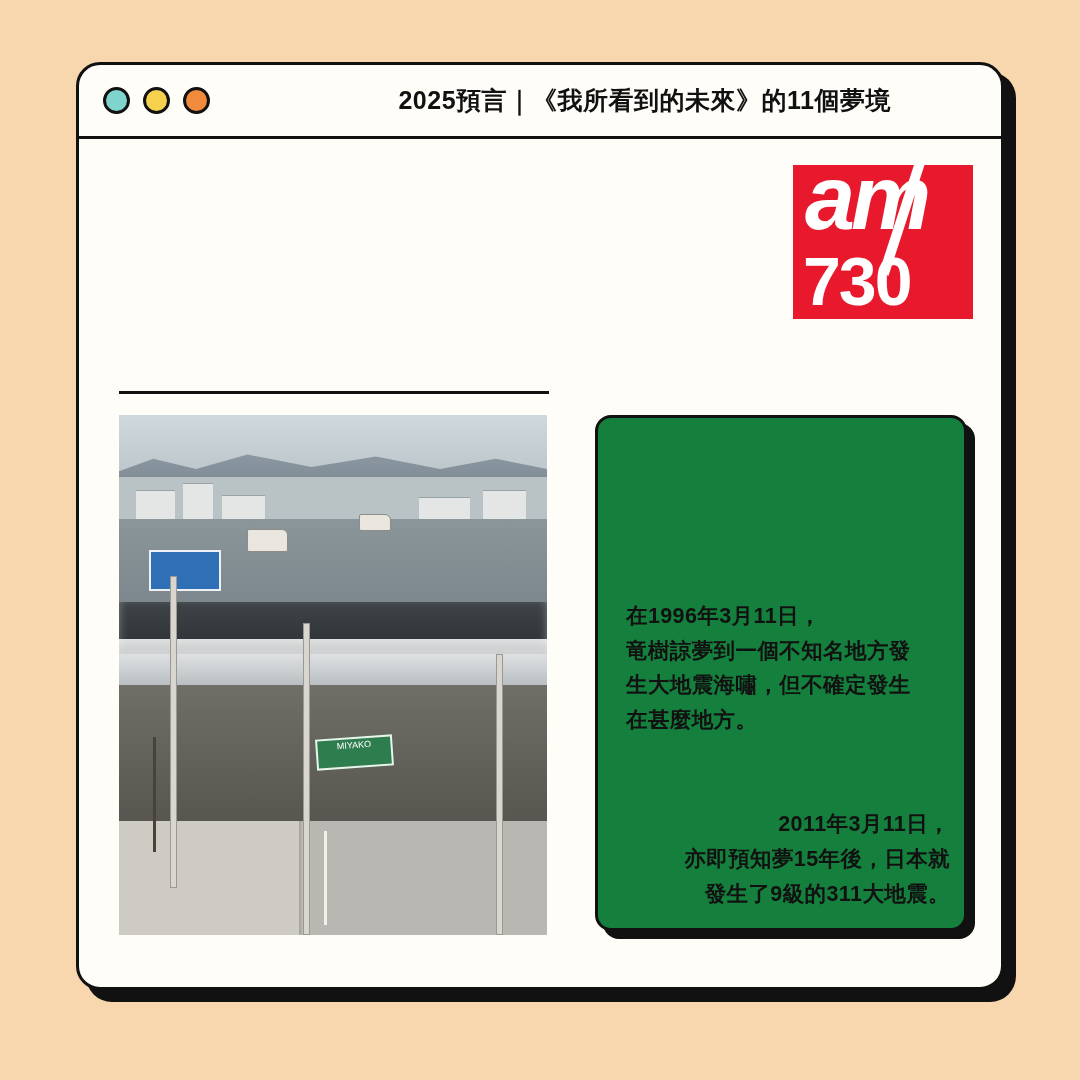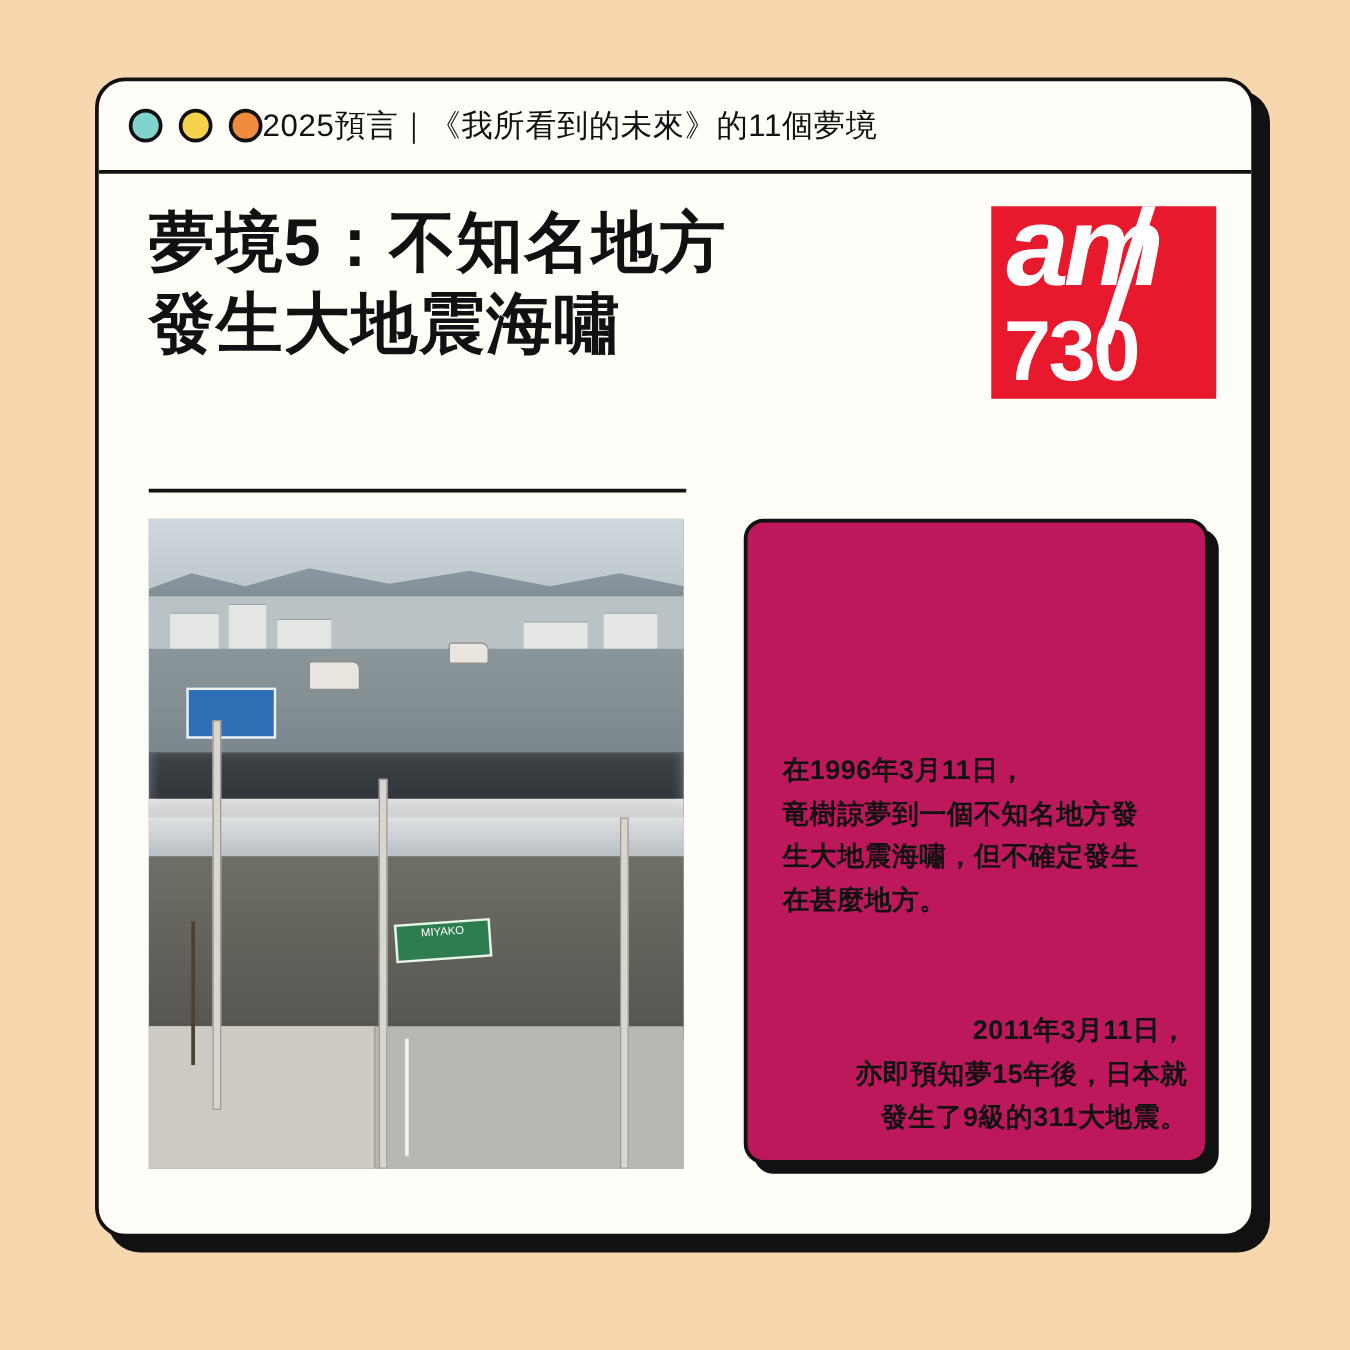--- a/index.html
+++ b/index.html
@@ -56,26 +56,27 @@
   }
   .dot {
     width: 27px;
     height: 27px;
     border-radius: 50%;
     border: 3px solid #111111;
     box-sizing: border-box;
   }
   #titlebar-title {
     flex: 1;
-    text-align: left;
+    text-align: right;
     font-size: 25px;
     color: #111111;
     letter-spacing: 0.5px;
     margin-right: 110px;
     white-space: nowrap;
+    font-weight: bold;
   }
 
   
   #headline {
     position: absolute;
     left: 40px;
     top: 98px;
     width: 620px;
     font-size: 53px;
     font-weight: bold;
@@ -249,21 +250,21 @@
     height: 516px;
     background: #111111;
     border-radius: 16px;
   }
   #panel {
     position: absolute;
     left: 516px;
     top: 350px;
     width: 372px;
     height: 516px;
-    background: #be185d;
+    background: #15803d;
     border: 3px solid #111111;
     border-radius: 16px;
     box-sizing: border-box;
   }
   #panel-body {
     position: absolute;
     left: 28px;
     right: 14px;
     top: 146px;
     font-size: 21.5px;
@@ -287,22 +288,20 @@
 
   <div id="titlebar">
     <div id="dots">
       <span class="dot" style="background:#7fd4cd"></span>
       <span class="dot" style="background:#f5d14e"></span>
       <span class="dot" style="background:#f08a3c"></span>
     </div>
     <div id="titlebar-title">2025預言｜《我所看到的未來》的11個夢境</div>
   </div>
 
-  <div id="headline" style="white-space:pre-line">夢境5：不知名地方
-發生大地震海嘯</div>
 
   <div id="logo">
     <div id="logo-am">am</div>
     <div id="logo-slash"></div>
     <div id="logo-730">730</div>
   </div>
 
   <div id="photo-divider"></div>
 
   <div id="photo">

